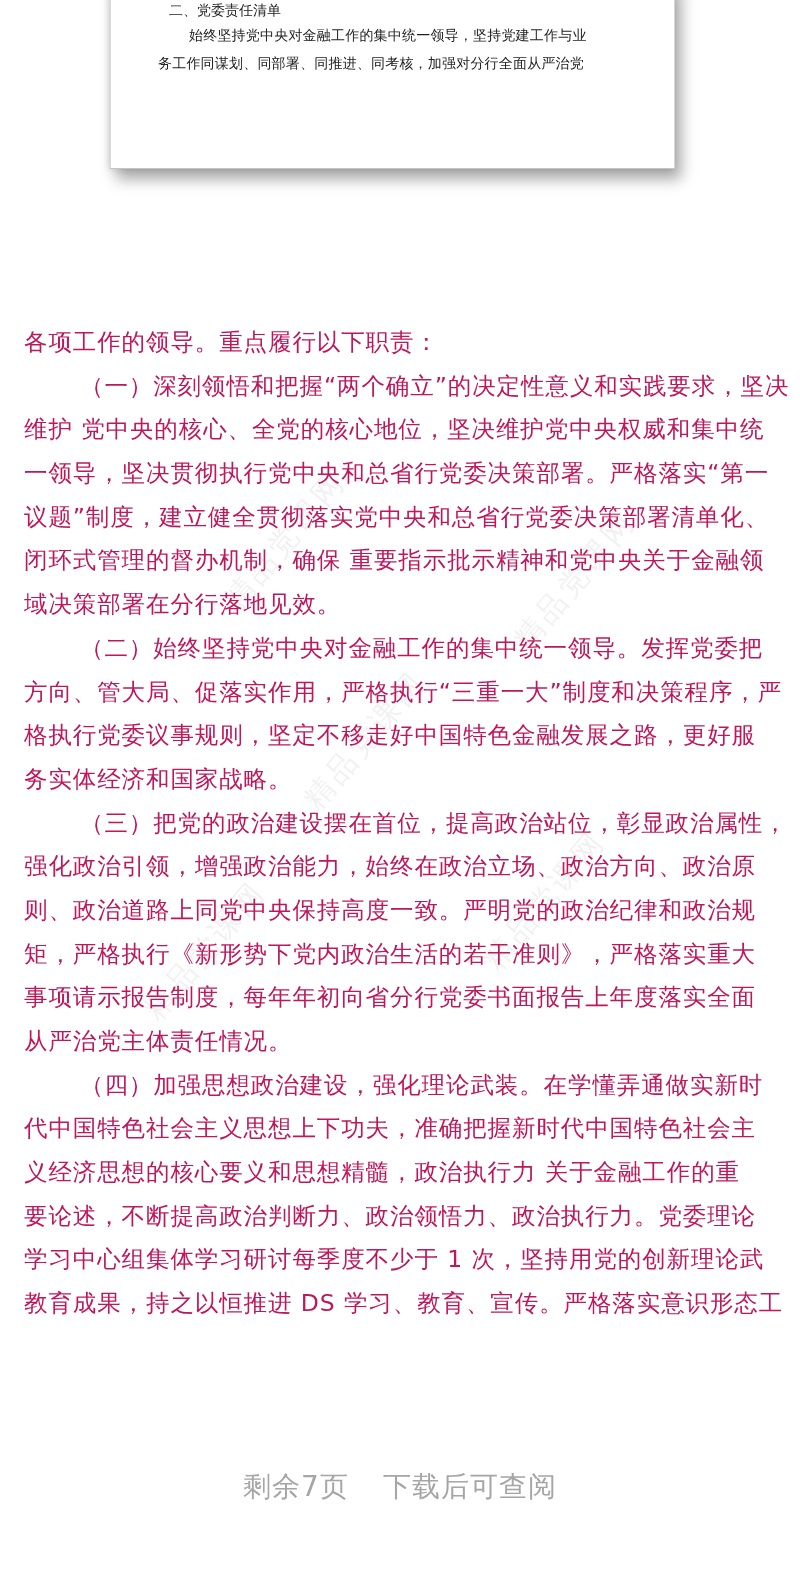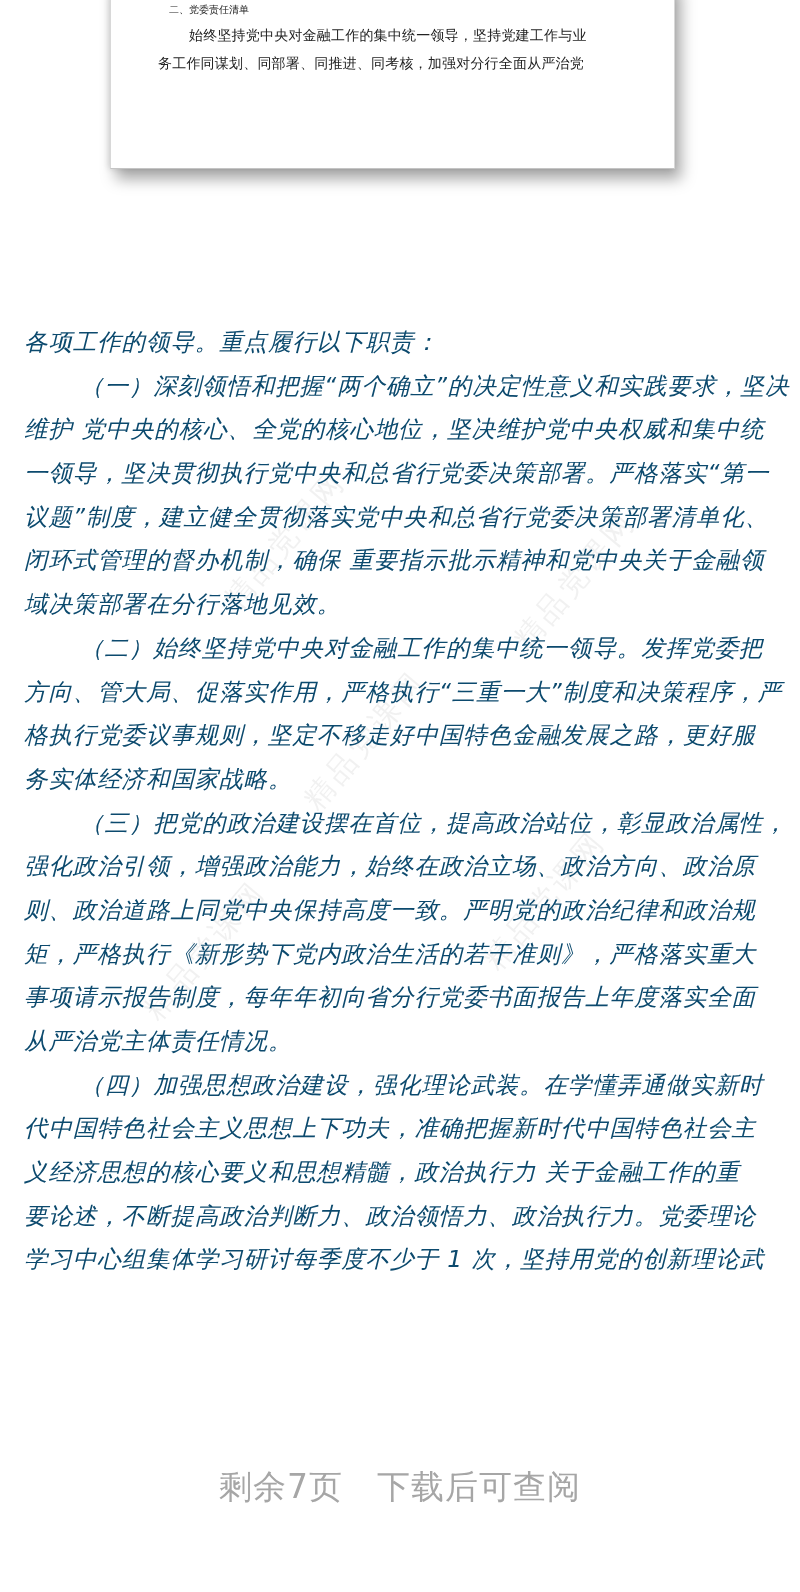--- a/index.html
+++ b/index.html
@@ -26,21 +26,21 @@
       background: #ffffff;
       border-left: 1px solid #d8d8d8;
       border-right: 1px solid #d8d8d8;
       border-bottom: 1px solid #c4c4c4;
       box-shadow: 6px 10px 14px rgba(0,0,0,0.35), -2px 0 6px rgba(0,0,0,0.12);
     }
     .preview-heading {
       position: absolute;
       left: 58px;
       top: 20px;
-      font-size: 10px;
+      font-size: 14px;
       line-height: 20px;
       color: #222;
       white-space: nowrap;
     }
     .preview-line {
       position: absolute;
       font-size: 14px;
       line-height: 20px;
       color: #222;
       white-space: nowrap;
@@ -54,23 +54,22 @@
       position: absolute;
       left: 24px;
       top: 321px;
       width: 752px;
     }
     .doc-line {
       height: 43.7px;
       line-height: 43.7px;
       font-size: 23.5px;
       white-space: nowrap;
-      color: #0c4a6e;
+      color: #be185d;
       letter-spacing: 0.9px;
-      font-style: italic;
     }
     .doc-line.indent {
       padding-left: 56px;
     }
 
     
     .watermark {
       position: absolute;
       font-size: 30px;
       color: rgba(150,150,150,0.13);
@@ -80,21 +79,21 @@
       letter-spacing: 4px;
     }
 
     
     .remaining-bar {
       position: absolute;
       left: 0;
       top: 1462px;
       width: 800px;
       text-align: center;
-      font-size: 33px;
+      font-size: 28px;
       line-height: 50px;
       color: #a6a6a6;
       letter-spacing: 1px;
     }
     .remaining-bar .gap {
       display: inline-block;
       width: 34px;
     }
   </style>
 </head>
@@ -128,17 +127,18 @@
   <div class="doc-line">强化政治引领，增强政治能力，始终在政治立场、政治方向、政治原</div>
   <div class="doc-line">则、政治道路上同党中央保持高度一致。严明党的政治纪律和政治规</div>
   <div class="doc-line">矩，严格执行《新形势下党内政治生活的若干准则》，严格落实重大</div>
   <div class="doc-line">事项请示报告制度，每年年初向省分行党委书面报告上年度落实全面</div>
   <div class="doc-line">从严治党主体责任情况。</div>
   <div class="doc-line indent">（四）加强思想政治建设，强化理论武装。在学懂弄通做实新时</div>
   <div class="doc-line">代中国特色社会主义思想上下功夫，准确把握新时代中国特色社会主</div>
   <div class="doc-line">义经济思想的核心要义和思想精髓，政治执行力  关于金融工作的重</div>
   <div class="doc-line">要论述，不断提高政治判断力、政治领悟力、政治执行力。党委理论</div>
   <div class="doc-line">学习中心组集体学习研讨每季度不少于 1 次，坚持用党的创新理论武</div>
+  <div class="doc-line">教育成果，持之以恒推进 DS 学习、教育、宣传。严格落实意识形态工</div>
 </div>
 
 <div class="remaining-bar">
   <span>剩余7页</span><span class="gap"></span><span>下载后可查阅</span>
 </div>
 
 </body></html>

